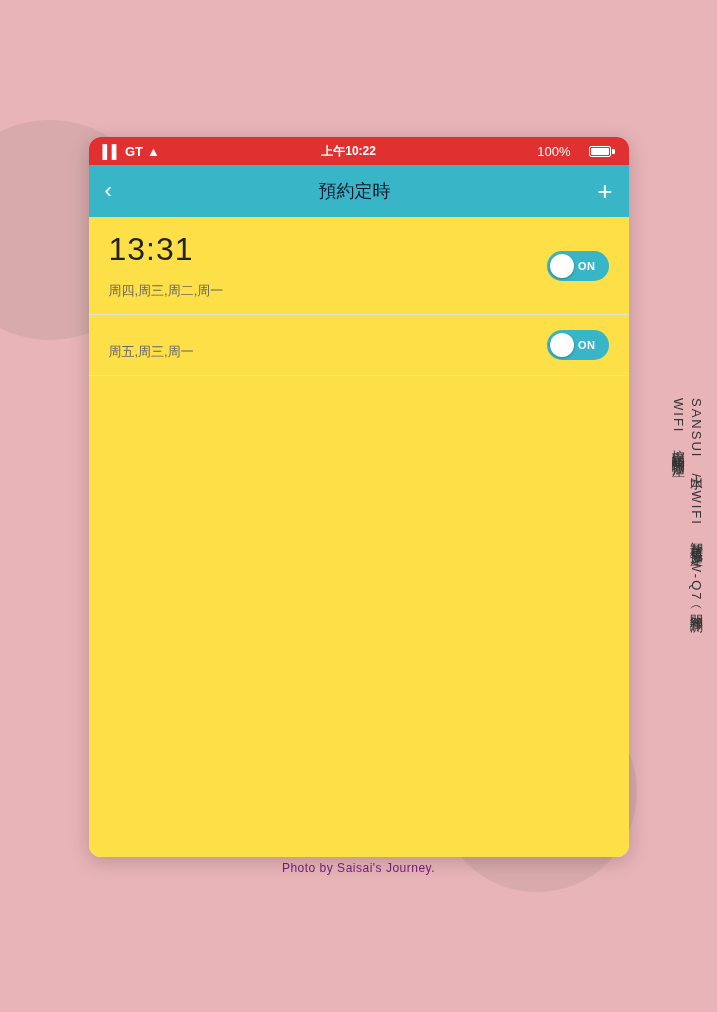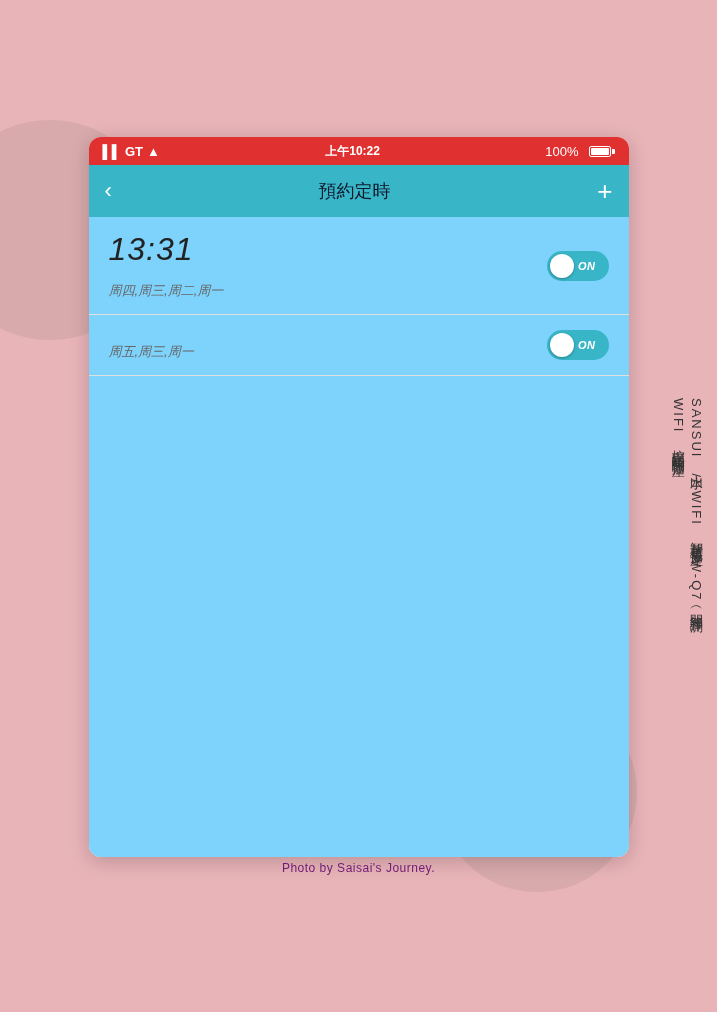--- a/index.html
+++ b/index.html
@@ -70,21 +70,21 @@
       gap: 4px;
       font-weight: 600;
     }
     .status-center {
       font-size: 12px;
       font-weight: 700;
     }
     .status-right {
       display: flex;
       align-items: center;
-      gap: 10px;
+      gap: 18px;
       font-size: 13px;
     }
     .battery-icon {
       display: inline-flex;
       align-items: center;
       gap: 1px;
     }
     .battery-body {
       width: 22px;
       height: 11px;
@@ -130,23 +130,22 @@
     }
     .nav-add {
       color: white;
       font-size: 26px;
       cursor: pointer;
       line-height: 1;
     }
 
     
     .content {
-      background: #7dd3fc;
+      background: #fde047;
       min-height: 640px;
-      font-style: italic;
     }
 
     
     .schedule-item {
       padding: 14px 20px;
       border-bottom: 1px solid #e0e0e0;
       display: flex;
       justify-content: space-between;
       align-items: center;
     }

